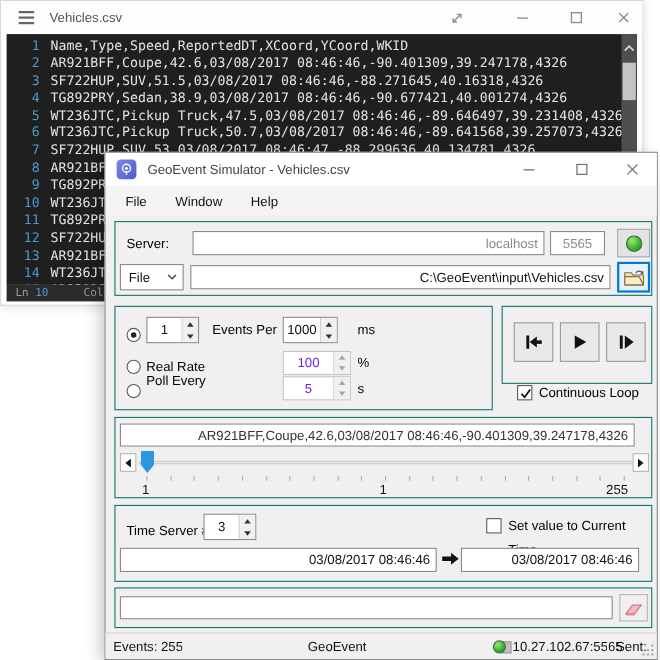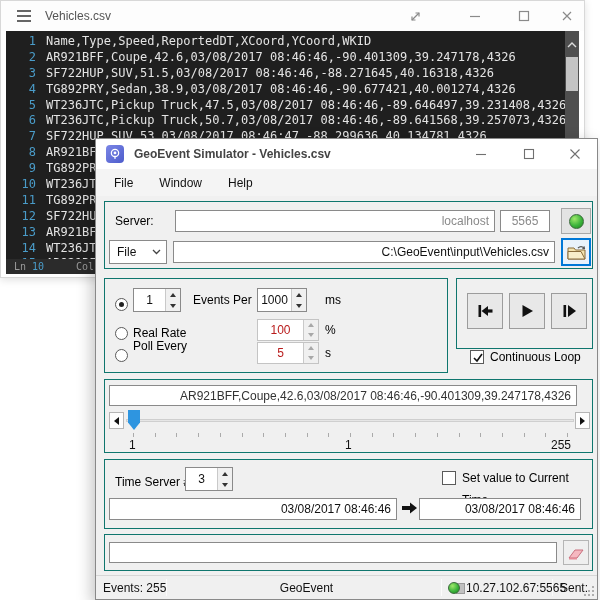--- a/index.html
+++ b/index.html
@@ -35,21 +35,21 @@
   .ed-status .coll { position:absolute; left:70px; }
 
   
   .sim { position:absolute; left:95px; top:138px; width:503px; height:462px;
          background:#f0f0f0; border:1px solid #898989; box-shadow:-4px 4px 14px rgba(0,0,0,.22); }
   .sim-title { position:absolute; left:0; top:0; right:0; height:30px; background:#ffffff;
                display:flex; align-items:center; }
   .sim-icon { width:18px; height:18px; margin-left:10px; border-radius:4px;
               background:linear-gradient(135deg,#7b86e6,#4d5ccb); display:flex;
               align-items:center; justify-content:center; }
-  .sim-title-text { margin-left:10px; font-size:12px; color:#444;font-weight:bold; }
+  .sim-title-text { margin-left:10px; font-size:12px; color:#444; }
   .sim-btn { position:absolute; top:5px; width:26px; height:20px; display:flex;
              align-items:center; justify-content:center; color:#707070; }
   .sim-min { left:372px; } .sim-max { left:420px; } .sim-close { left:466px; }
   .sim-menu { position:absolute; left:0; top:30px; right:0; height:27px; background:#f4f4f4;
               display:flex; align-items:center; padding-left:16px; gap:22px; font-size:12px; color:#111; }
   .menu-item { padding:2px 2px; }
 
   .gbox { position:absolute; border:1px solid #0f766e; background:#f0f0f0; }
   .g-conn   { left:8px;  top:62px;  width:489px; height:68px; }
   .g-rate   { left:8px;  top:139px; width:344px; height:95px; }
@@ -87,21 +87,21 @@
   .spin { position:absolute; height:24px; background:#fff; border:1px solid #8a8a8a; display:flex; }
   .spin input { flex:1; border:none; outline:none; text-align:center; font-size:12px; min-width:0;
                 font-family:"Liberation Sans",sans-serif; background:transparent; color:#111; }
   .spin .arrows { width:15px; border-left:1px solid #c9c9c9; display:flex; flex-direction:column; }
   .spin .arrows div { flex:1; display:flex; align-items:center; justify-content:center; background:#f0f0f0; }
   .tri-up { width:0; height:0; border-left:3.5px solid transparent; border-right:3.5px solid transparent;
             border-bottom:4px solid #333; }
   .tri-dn { width:0; height:0; border-left:3.5px solid transparent; border-right:3.5px solid transparent;
             border-top:4px solid #333; }
   .spin.dis { border-color:#c4c4c4; }
-  .spin.dis input { color:#b91c1c; }
+  .spin.dis input { color:#6d28d9; }
   .spin.dis .tri-up { border-bottom-color:#a8a8a8; }
   .spin.dis .tri-dn { border-top-color:#a8a8a8; }
   .rad1 { left:10px; top:19px; } .rad2 { left:10px; top:48px; } .rad3 { left:10px; top:70px; }
   .spin-count { left:28px; top:9px; width:48px; }
   .ep-lbl { left:88px; top:10px; }
   .spin-int { left:152px; top:9px; width:50px; }
   .ms-lbl { left:220px; top:10px; }
   .rr-lbl { left:28px; top:43px; } .pe-lbl { left:28px; top:56px; }
   .spin-real { left:152px; top:40px; width:62px; height:22px; }
   .pct-lbl { left:220px; top:40px; }

